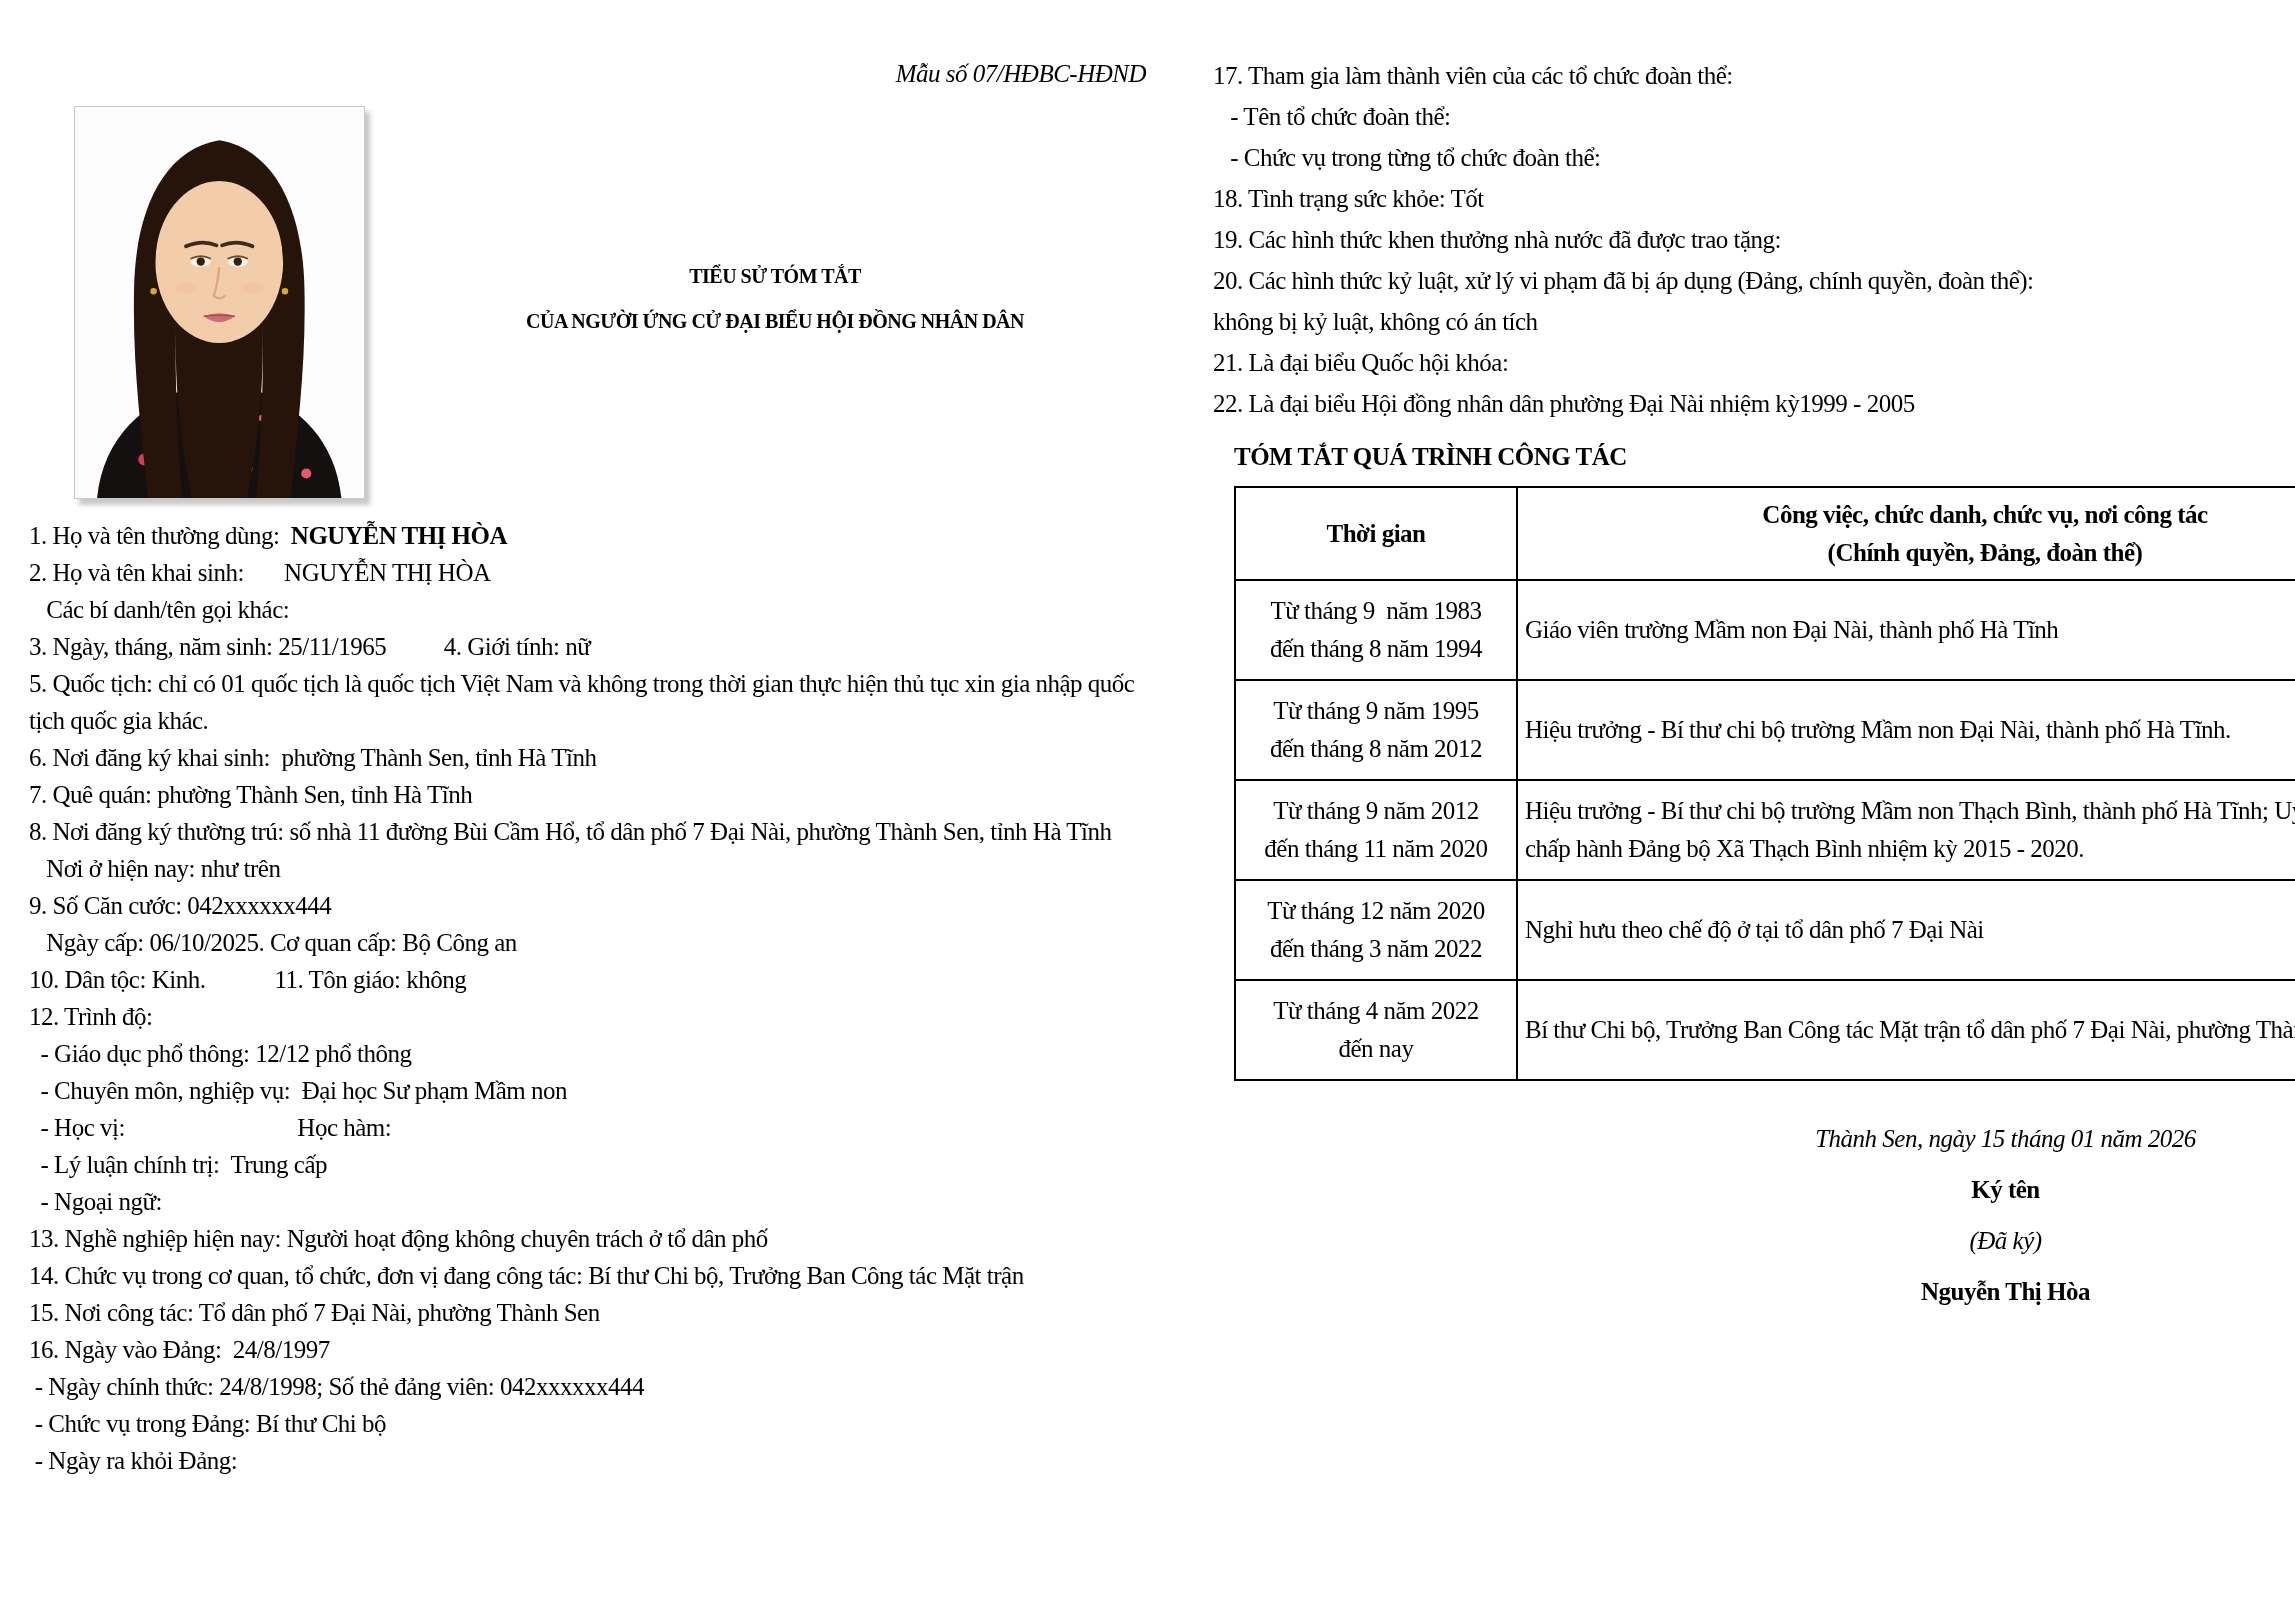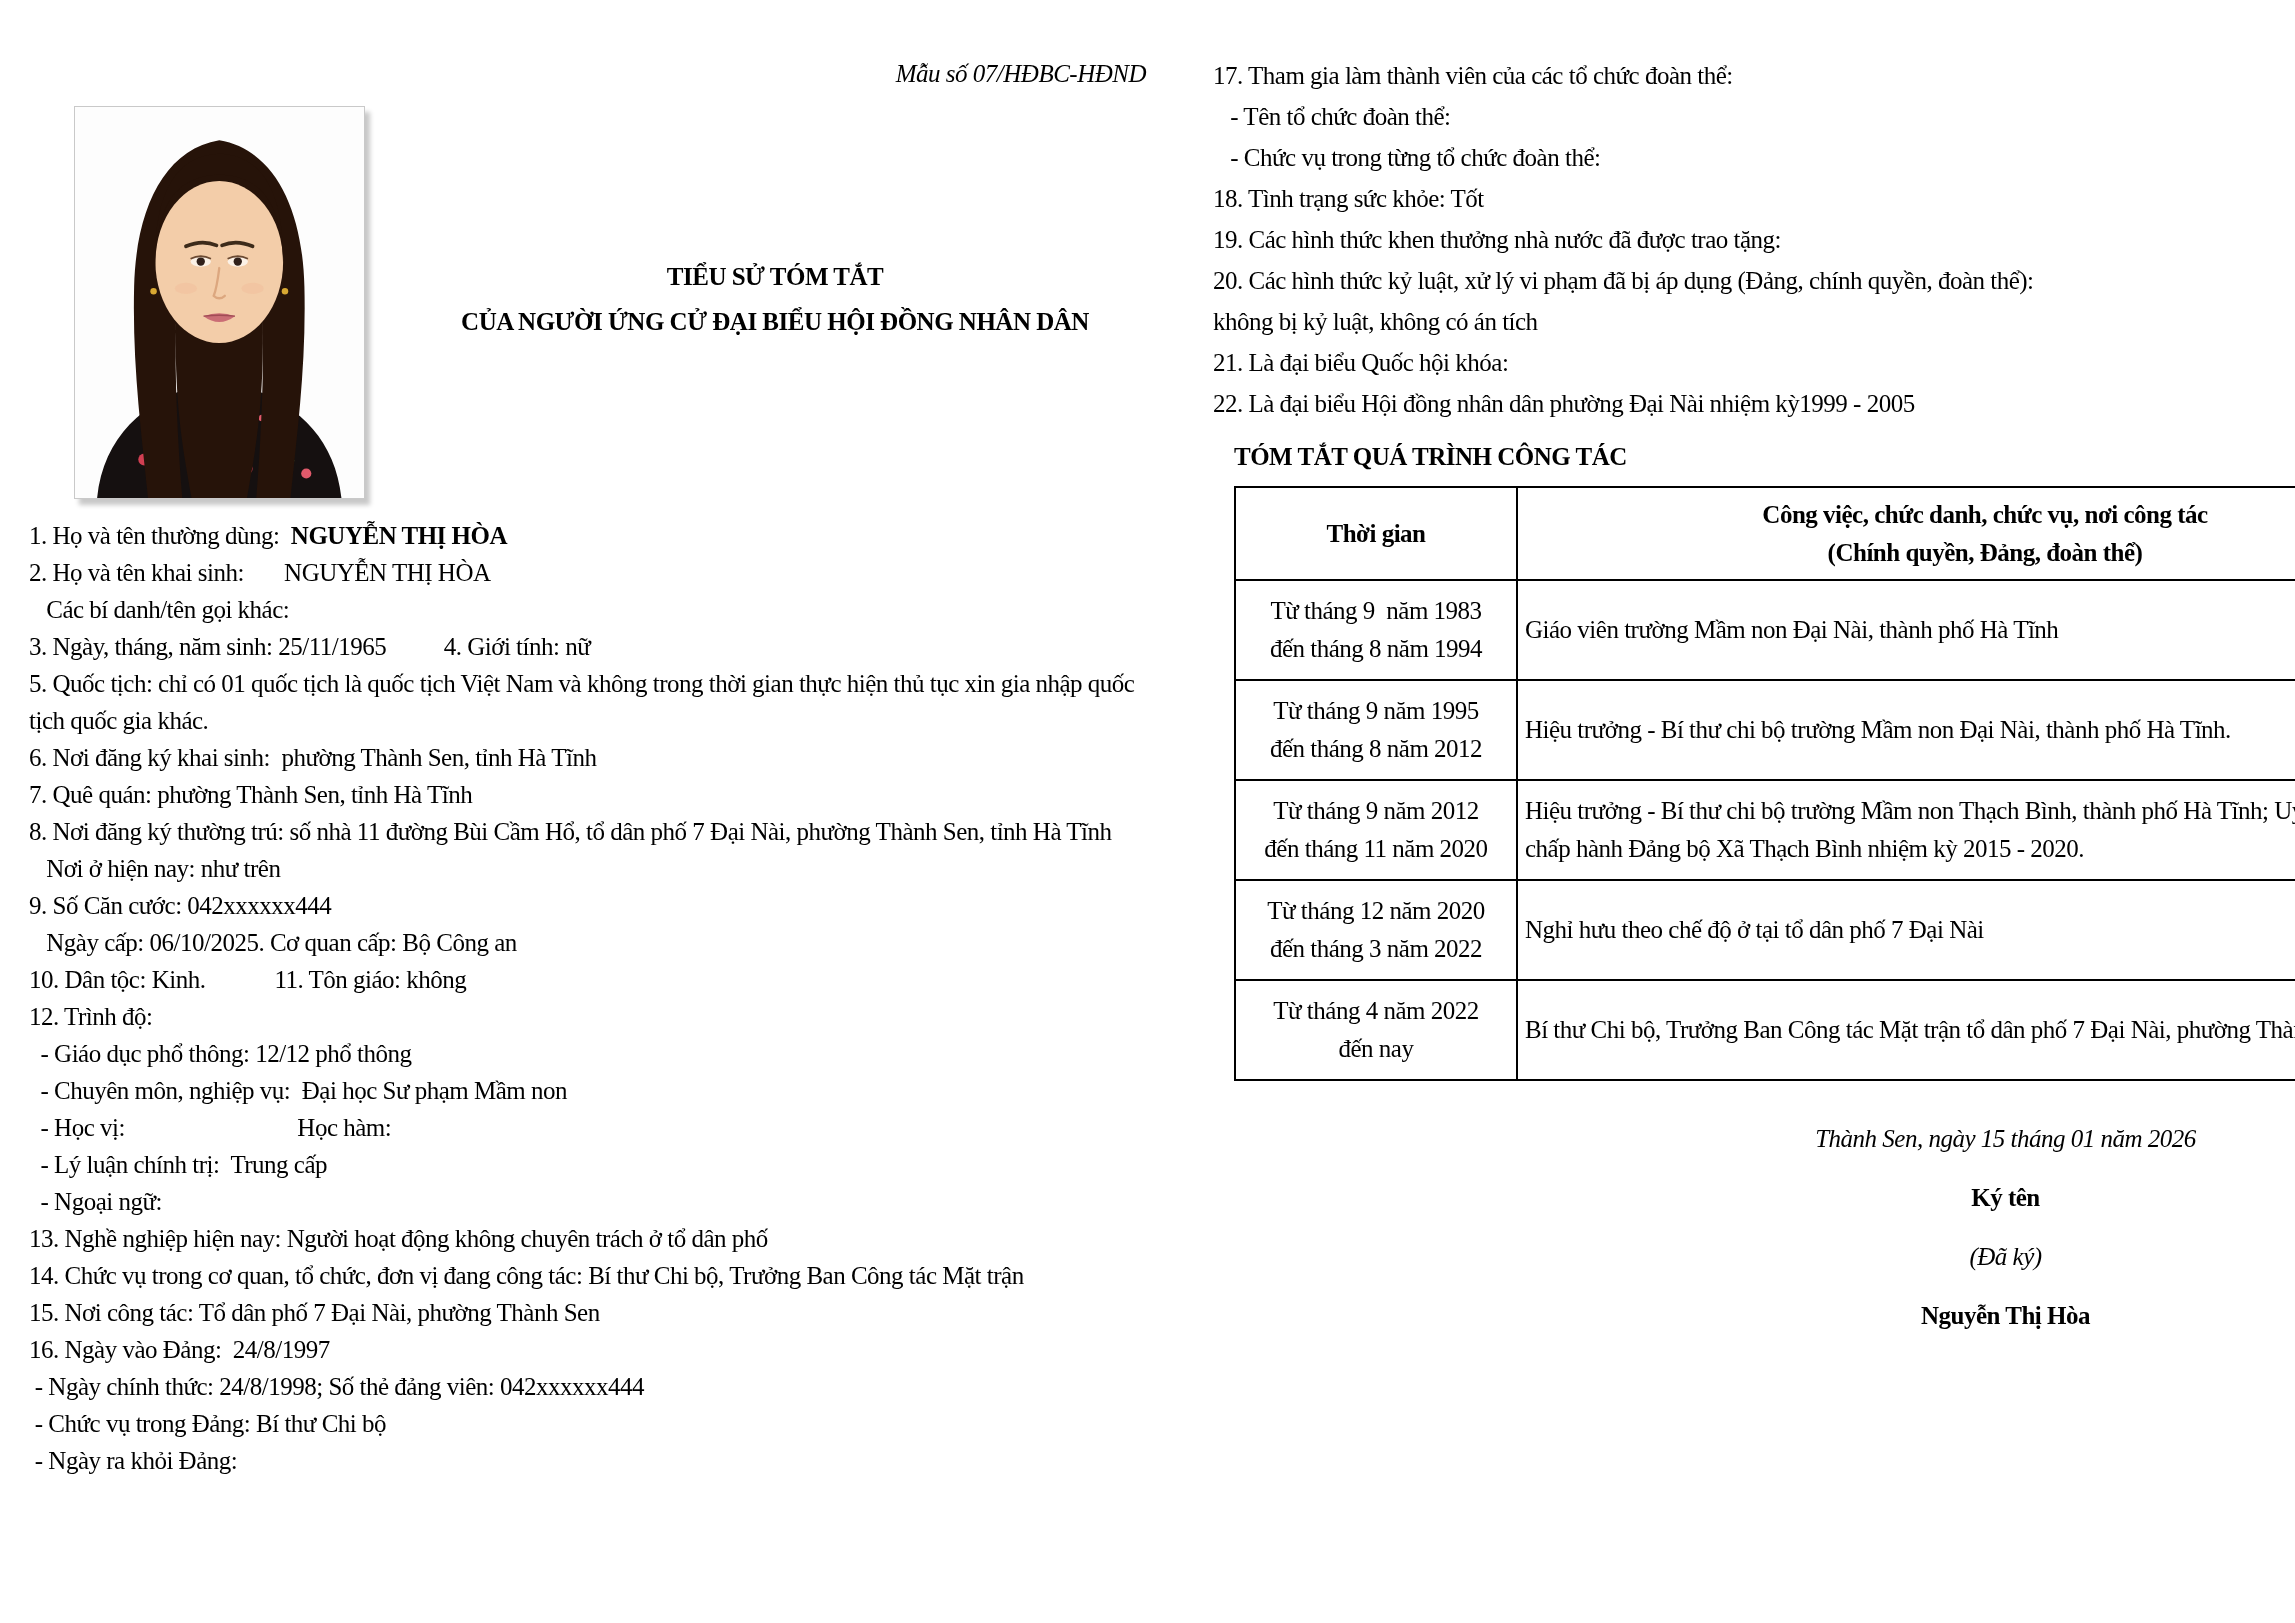--- a/index.html
+++ b/index.html
@@ -17,21 +17,21 @@
     text-align:right;font-style:italic;
   }
   #photo-frame{
     position:absolute;left:74px;top:106px;width:289px;height:391px;
     background:#fdfdfd;border:1.9px solid #c9c9c9;
     box-shadow:4.6px 5.6px 4.6px rgba(0,0,0,0.22), inset 0 0 0 0.9px #f5f5f5;
   }
   #photo-frame svg{display:block;width:100%;height:100%;}
   #title-block{
     position:absolute;left:398px;top:254px;width:754px;
-    text-align:center;font-weight:bold;font-size:25px;line-height:45px;
+    text-align:center;font-weight:bold;font-size:20px;line-height:45px;
   }
   #left-list{
     position:absolute;left:29px;top:517px;width:1125px;
   }
   #right-col{
     position:absolute;left:1213px;top:55px;width:1061px;
   }
   #right-list .line{line-height:41px;}
   #table-heading{
     margin-top:12px;width:1032px;margin-left:21px;
@@ -45,21 +45,21 @@
     border:2.3px solid #000;vertical-align:middle;line-height:38px;
   }
   #history-table th{padding:7.4px 9.3px;text-align:center;font-weight:bold;}
   .col-time{width:282px;}
   .time-cell{text-align:center;padding:11px 5.6px;}
   .job-cell{text-align:left;padding:11px 7px;}
   #signature{
     margin-top:36px;margin-left:auto;margin-right:0;
     width:537px;text-align:center;line-height:43px;
   }
-  #signature .sig-line{margin:16px;}
+  #signature .sig-line{margin:8px;}
 </style>
 </head>
 <body>
 
 <div id="form-code" class="line">Mẫu số 07/HĐBC-HĐND</div>
 
 <div id="photo-frame">
   <svg viewBox="0 0 625 845" preserveAspectRatio="xMidYMid slice">
     <rect x="0" y="0" width="625" height="845" fill="#fdfdfd"></rect>
 

